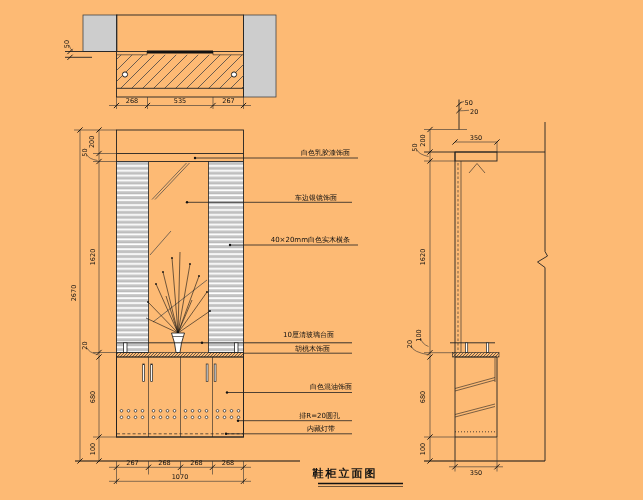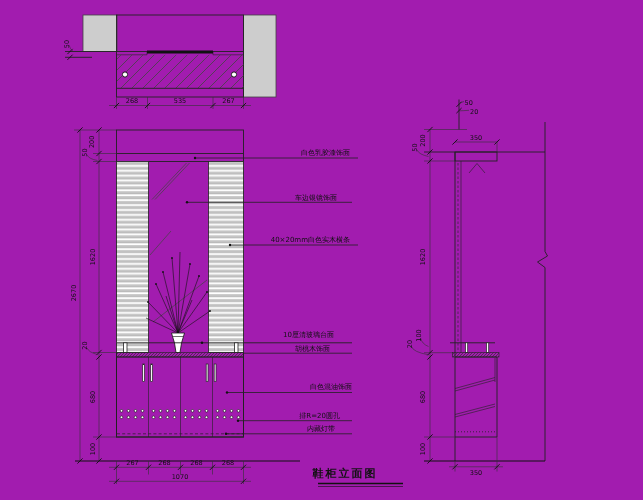--- a/index.html
+++ b/index.html
@@ -1,16 +1,16 @@
 <!DOCTYPE html>
 <html><head>
 <meta charset="utf-8">
 <style>
   html,body{margin:0;padding:0;background:#fff;}
-  .canvas{position:relative;width:643px;height:500px;background:#a21caf;overflow:hidden;}
+  .canvas{position:relative;width:643px;height:500px;background:#fdba74;overflow:hidden;}
   svg{display:block;}
   .ln{stroke:#222;stroke-width:0.9;fill:none;}
   .ln2{stroke:#222;stroke-width:0.6;fill:none;}
   .dl{stroke:#333;stroke-width:0.6;fill:none;}
   .ldr{stroke:#222;stroke-width:0.8;fill:none;}
   .wall{fill:#cdcdcd;stroke:#444;stroke-width:0.8;}
   .dim{font:6.5px "DejaVu Sans", sans-serif;fill:#111;}
   .ann{font:7px "DejaVu Sans", sans-serif;fill:#111;}
   .ttl{font:bold 11px "DejaVu Sans", sans-serif;fill:#111;letter-spacing:2px;}
   .mir{stroke:#444;stroke-width:0.7;fill:none;}

